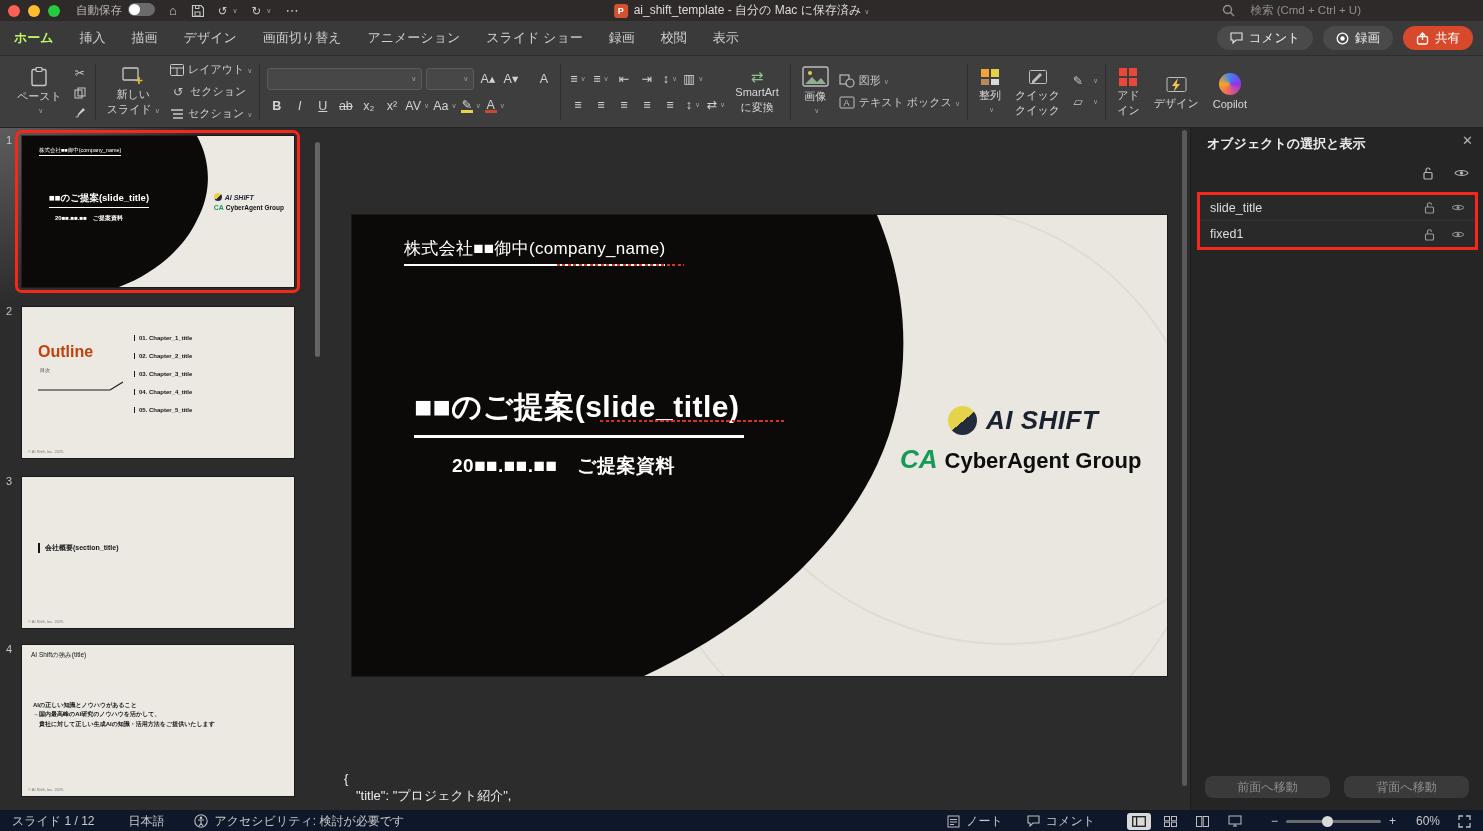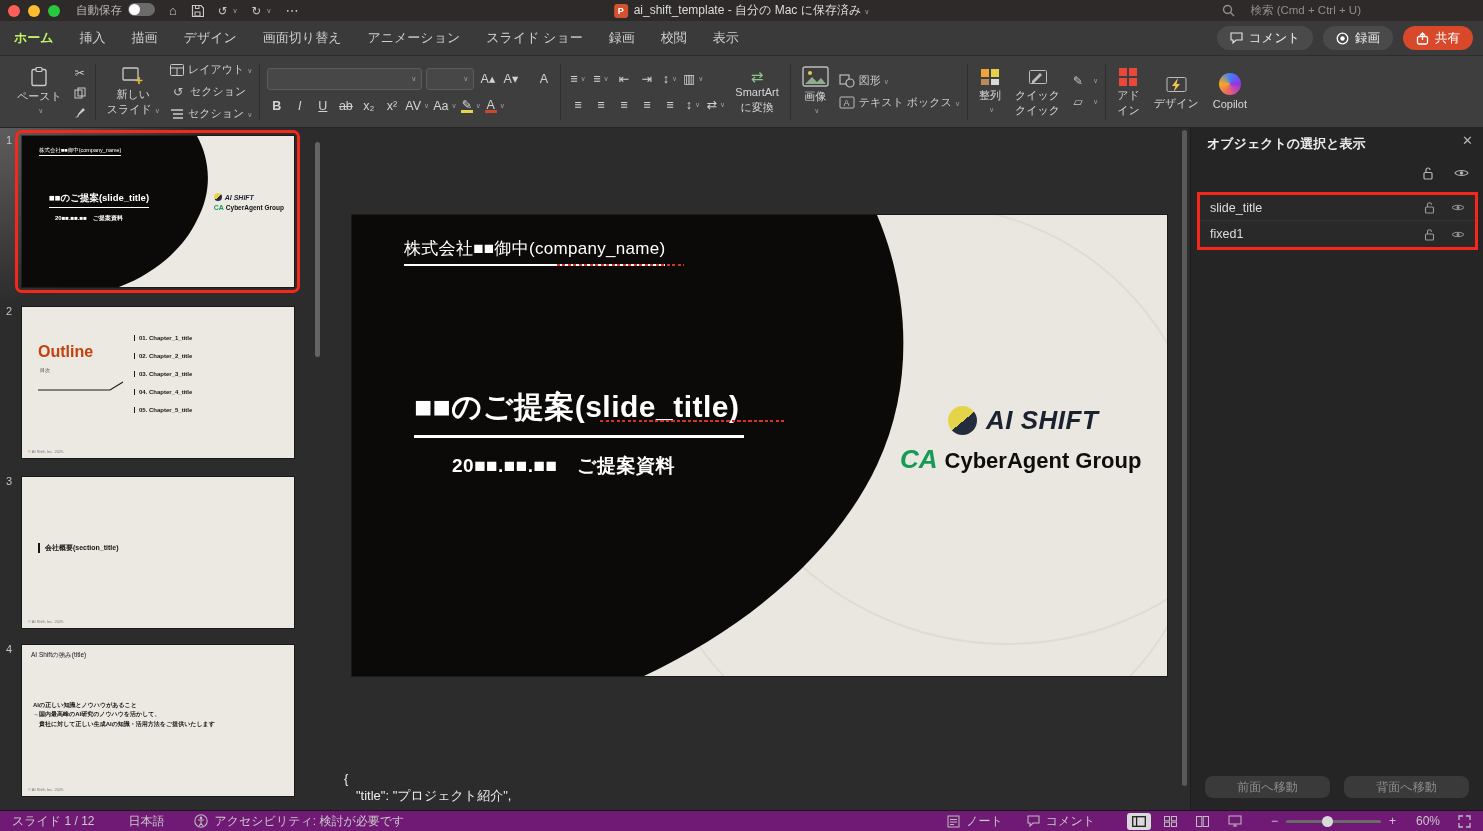--- a/index.html
+++ b/index.html
@@ -106,21 +106,21 @@
   .rp-close { position:absolute; right:10px; top:5px; font-size:13px; color:#b5b5b5; }
   .rp-icons { position:absolute; right:14px; top:38px; display:flex; gap:20px; align-items:center; }
   .rp-box { position:absolute; left:6px; right:5px; top:64px; border:3px solid #f5281b; }
   .rp-row { height:26px; display:flex; align-items:center; padding-left:10px; font-size:12.5px; color:#dedede; border-bottom:1px solid #343434; background:#2a2929; }
   .rp-row:last-child { border-bottom:none; }
   .rp-row .ricons { margin-left:auto; display:flex; gap:16px; padding-right:10px; align-items:center; }
   .rp-btn { position:absolute; bottom:12px; height:22px; width:125px; background:#3a3a3a; border-radius:8px; color:#8d8d8d; font-size:12px; display:flex; align-items:center; justify-content:center; }
   .rp-btn.fw { left:14px; } .rp-btn.bw { right:14px; }
 
   
-  .statusbar { position:absolute; left:0; right:0; bottom:0; height:21px; background:#701a75; border-top:1px solid #171717; display:flex; align-items:center; font-size:12px; color:#c9c9c9; }
+  .statusbar { position:absolute; left:0; right:0; bottom:0; height:21px; background:#0f172a; border-top:1px solid #171717; display:flex; align-items:center; font-size:12px; color:#c9c9c9; }
   .sb-item { display:flex; align-items:center; gap:6px; }
   .sb-right { margin-left:auto; display:flex; align-items:center; }
   .vicon { width:24px; height:17px; display:flex; align-items:center; justify-content:center; margin:0 4px; }
   .vicon.active { background:#d9d9d9; border-radius:3px; }
   .ztrack { width:95px; height:3px; background:#6a6a6a; border-radius:2px; position:relative; margin:0 8px; }
   .zknob { position:absolute; left:38%; top:-4px; width:11px; height:11px; border-radius:50%; background:#d9d9d9; }
 </style>
 </head>
 <body>
 

